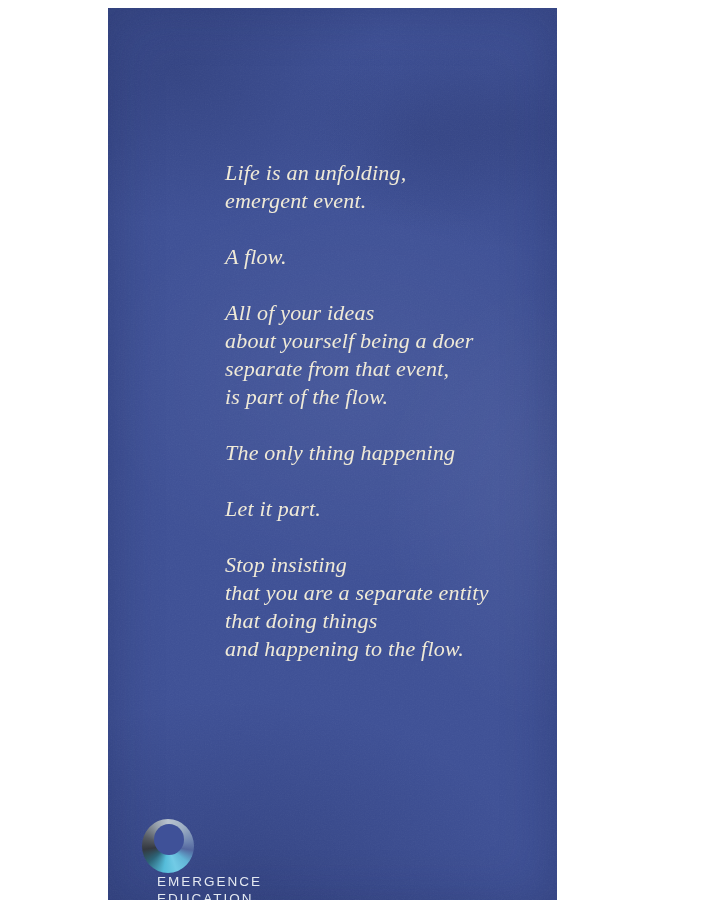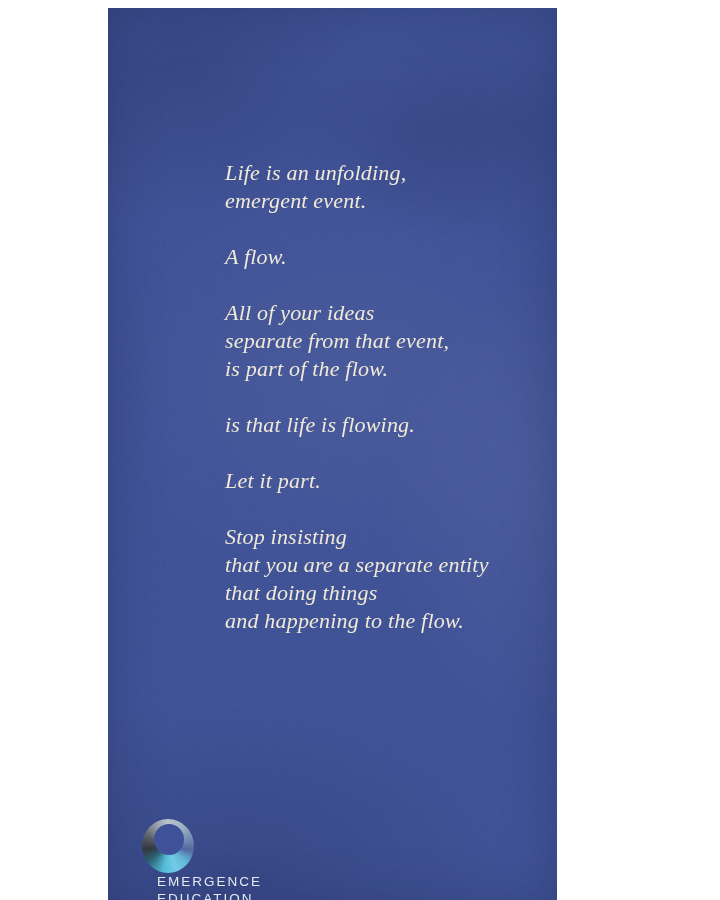--- a/index.html
+++ b/index.html
@@ -121,25 +121,26 @@
     <div class="poem">
       <div class="stanza">
         <div class="poem-line">Life is an unfolding,</div>
         <div class="poem-line">emergent event.</div>
       </div>
       <div class="stanza">
         <div class="poem-line">A flow.</div>
       </div>
       <div class="stanza">
         <div class="poem-line">All of your ideas</div>
+        <div class="poem-line">about yourself being a doer</div>
         <div class="poem-line">separate from that event,</div>
         <div class="poem-line">is part of the flow.</div>
       </div>
       <div class="stanza">
-        <div class="poem-line">is that life is flowing.</div>
+        <div class="poem-line">The only thing happening</div>
       </div>
       <div class="stanza">
         <div class="poem-line">Let it part.</div>
       </div>
       <div class="stanza">
         <div class="poem-line">Stop insisting</div>
         <div class="poem-line">that you are a separate entity</div>
         <div class="poem-line">that doing things</div>
         <div class="poem-line">and happening to the flow.</div>
       </div>

